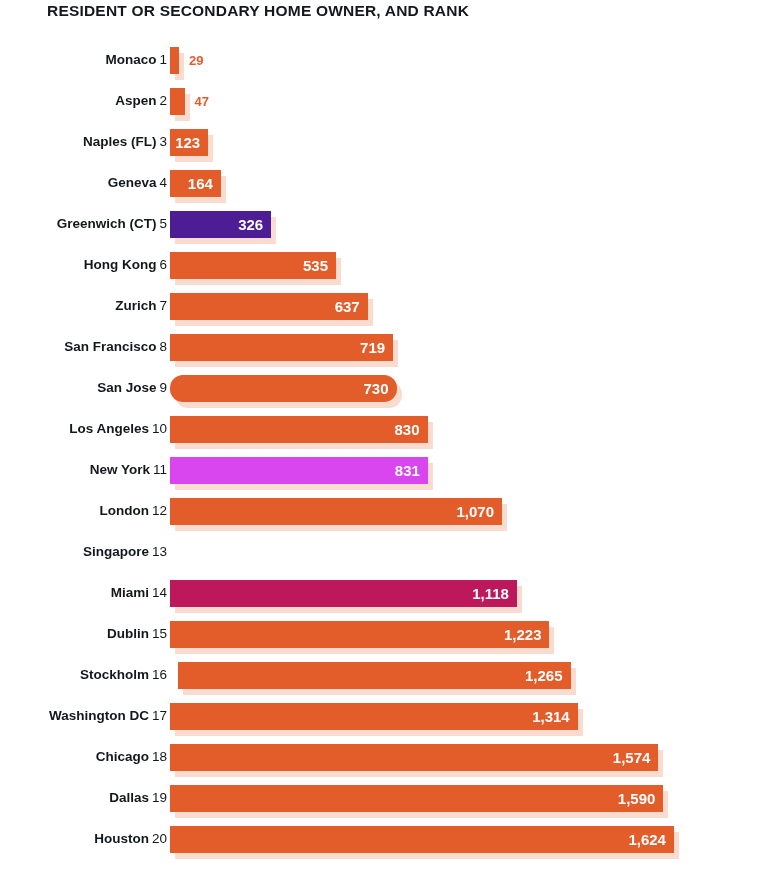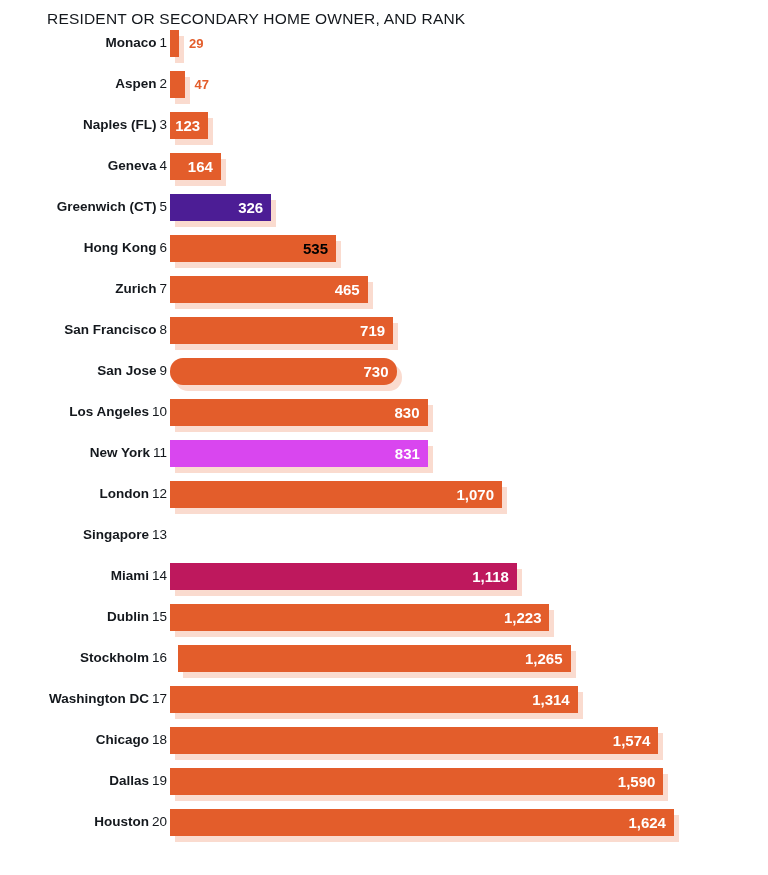--- a/index.html
+++ b/index.html
@@ -21,33 +21,32 @@
     width: 768px;
     height: 875px;
   }
 
   
   #chart-title {
     position: absolute;
     left: 47px;
     top: 2px;
     font-size: 15.5px;
-    font-weight: normal;
+    font-weight: bold;
     letter-spacing: 0.2px;
     color: #14181d;
     white-space: nowrap;
     line-height: 18px;
-    margin-top: 8px;
   }
 
   
   #bars-area {
     position: absolute;
     left: 0;
-    top: 30px;
+    top: 47px;
     width: 768px;
   }
 
   .bar-row {
     position: relative;
     height: 41px;
   }
 
   
   .row-label {
@@ -155,29 +154,29 @@
         <div class="bar-track" style="width: 101.158px;">
           <div class="bar" style="background: #4c1d95; box-shadow: rgb(250, 219, 207) 5px 6px 0px 0px;">
             <span class="bar-value-in" style="color: rgb(255, 255, 255);">326</span>
           </div>
         </div>
       </div>
       <div class="bar-row">
         <div class="row-label"><span class="city">Hong Kong</span><span class="rank">6</span></div>
         <div class="bar-track" style="width: 166.011px;">
           <div class="bar" style="background: rgb(227, 93, 43); box-shadow: rgb(250, 219, 207) 5px 6px 0px 0px;">
-            <span class="bar-value-in" style="color: #000000;">535</span>
+            <span class="bar-value-in" style="color: #ffffff;">535</span>
           </div>
         </div>
       </div>
       <div class="bar-row">
         <div class="row-label"><span class="city">Zurich</span><span class="rank">7</span></div>
         <div class="bar-track" style="width: 197.661px;">
           <div class="bar" style="background: rgb(227, 93, 43); box-shadow: rgb(250, 219, 207) 5px 6px 0px 0px;">
-            <span class="bar-value-in" style="color: rgb(255, 255, 255);">465</span>
+            <span class="bar-value-in" style="color: rgb(255, 255, 255);">637</span>
           </div>
         </div>
       </div>
       <div class="bar-row">
         <div class="row-label"><span class="city">San Francisco</span><span class="rank">8</span></div>
         <div class="bar-track" style="width: 223.106px;">
           <div class="bar" style="background: rgb(227, 93, 43); box-shadow: rgb(250, 219, 207) 5px 6px 0px 0px;">
             <span class="bar-value-in" style="color: rgb(255, 255, 255);">719</span>
           </div>
         </div>

